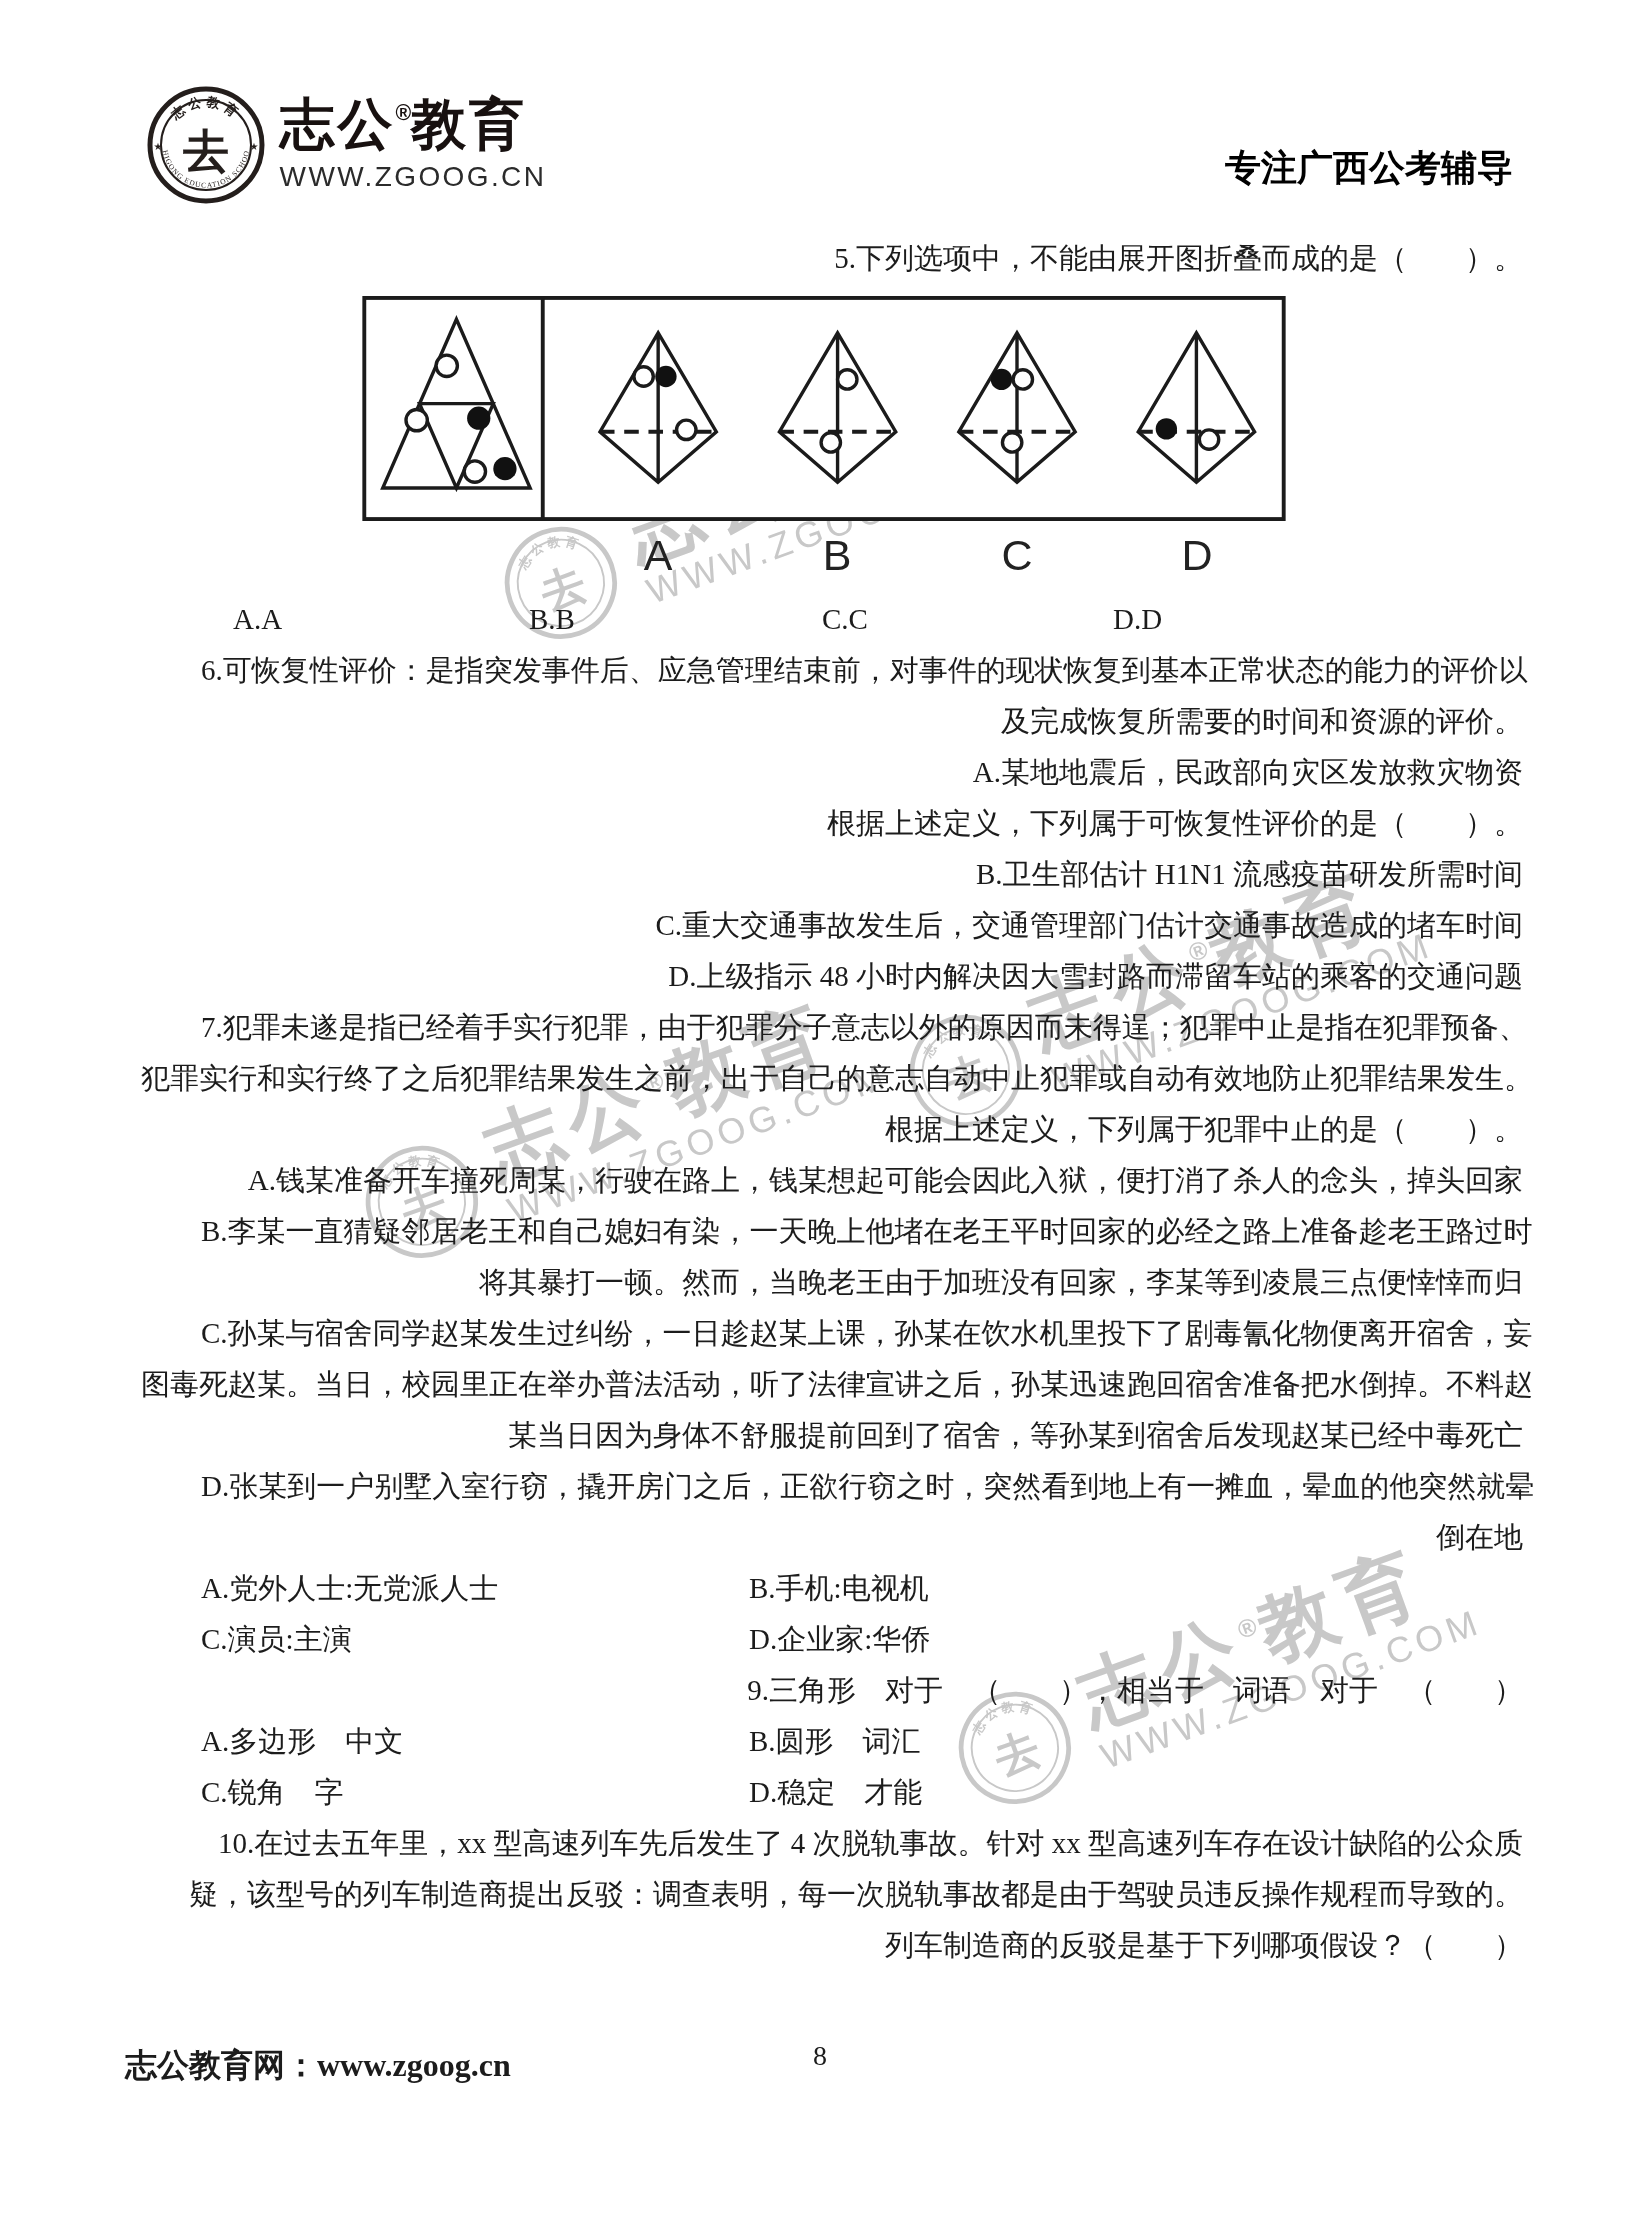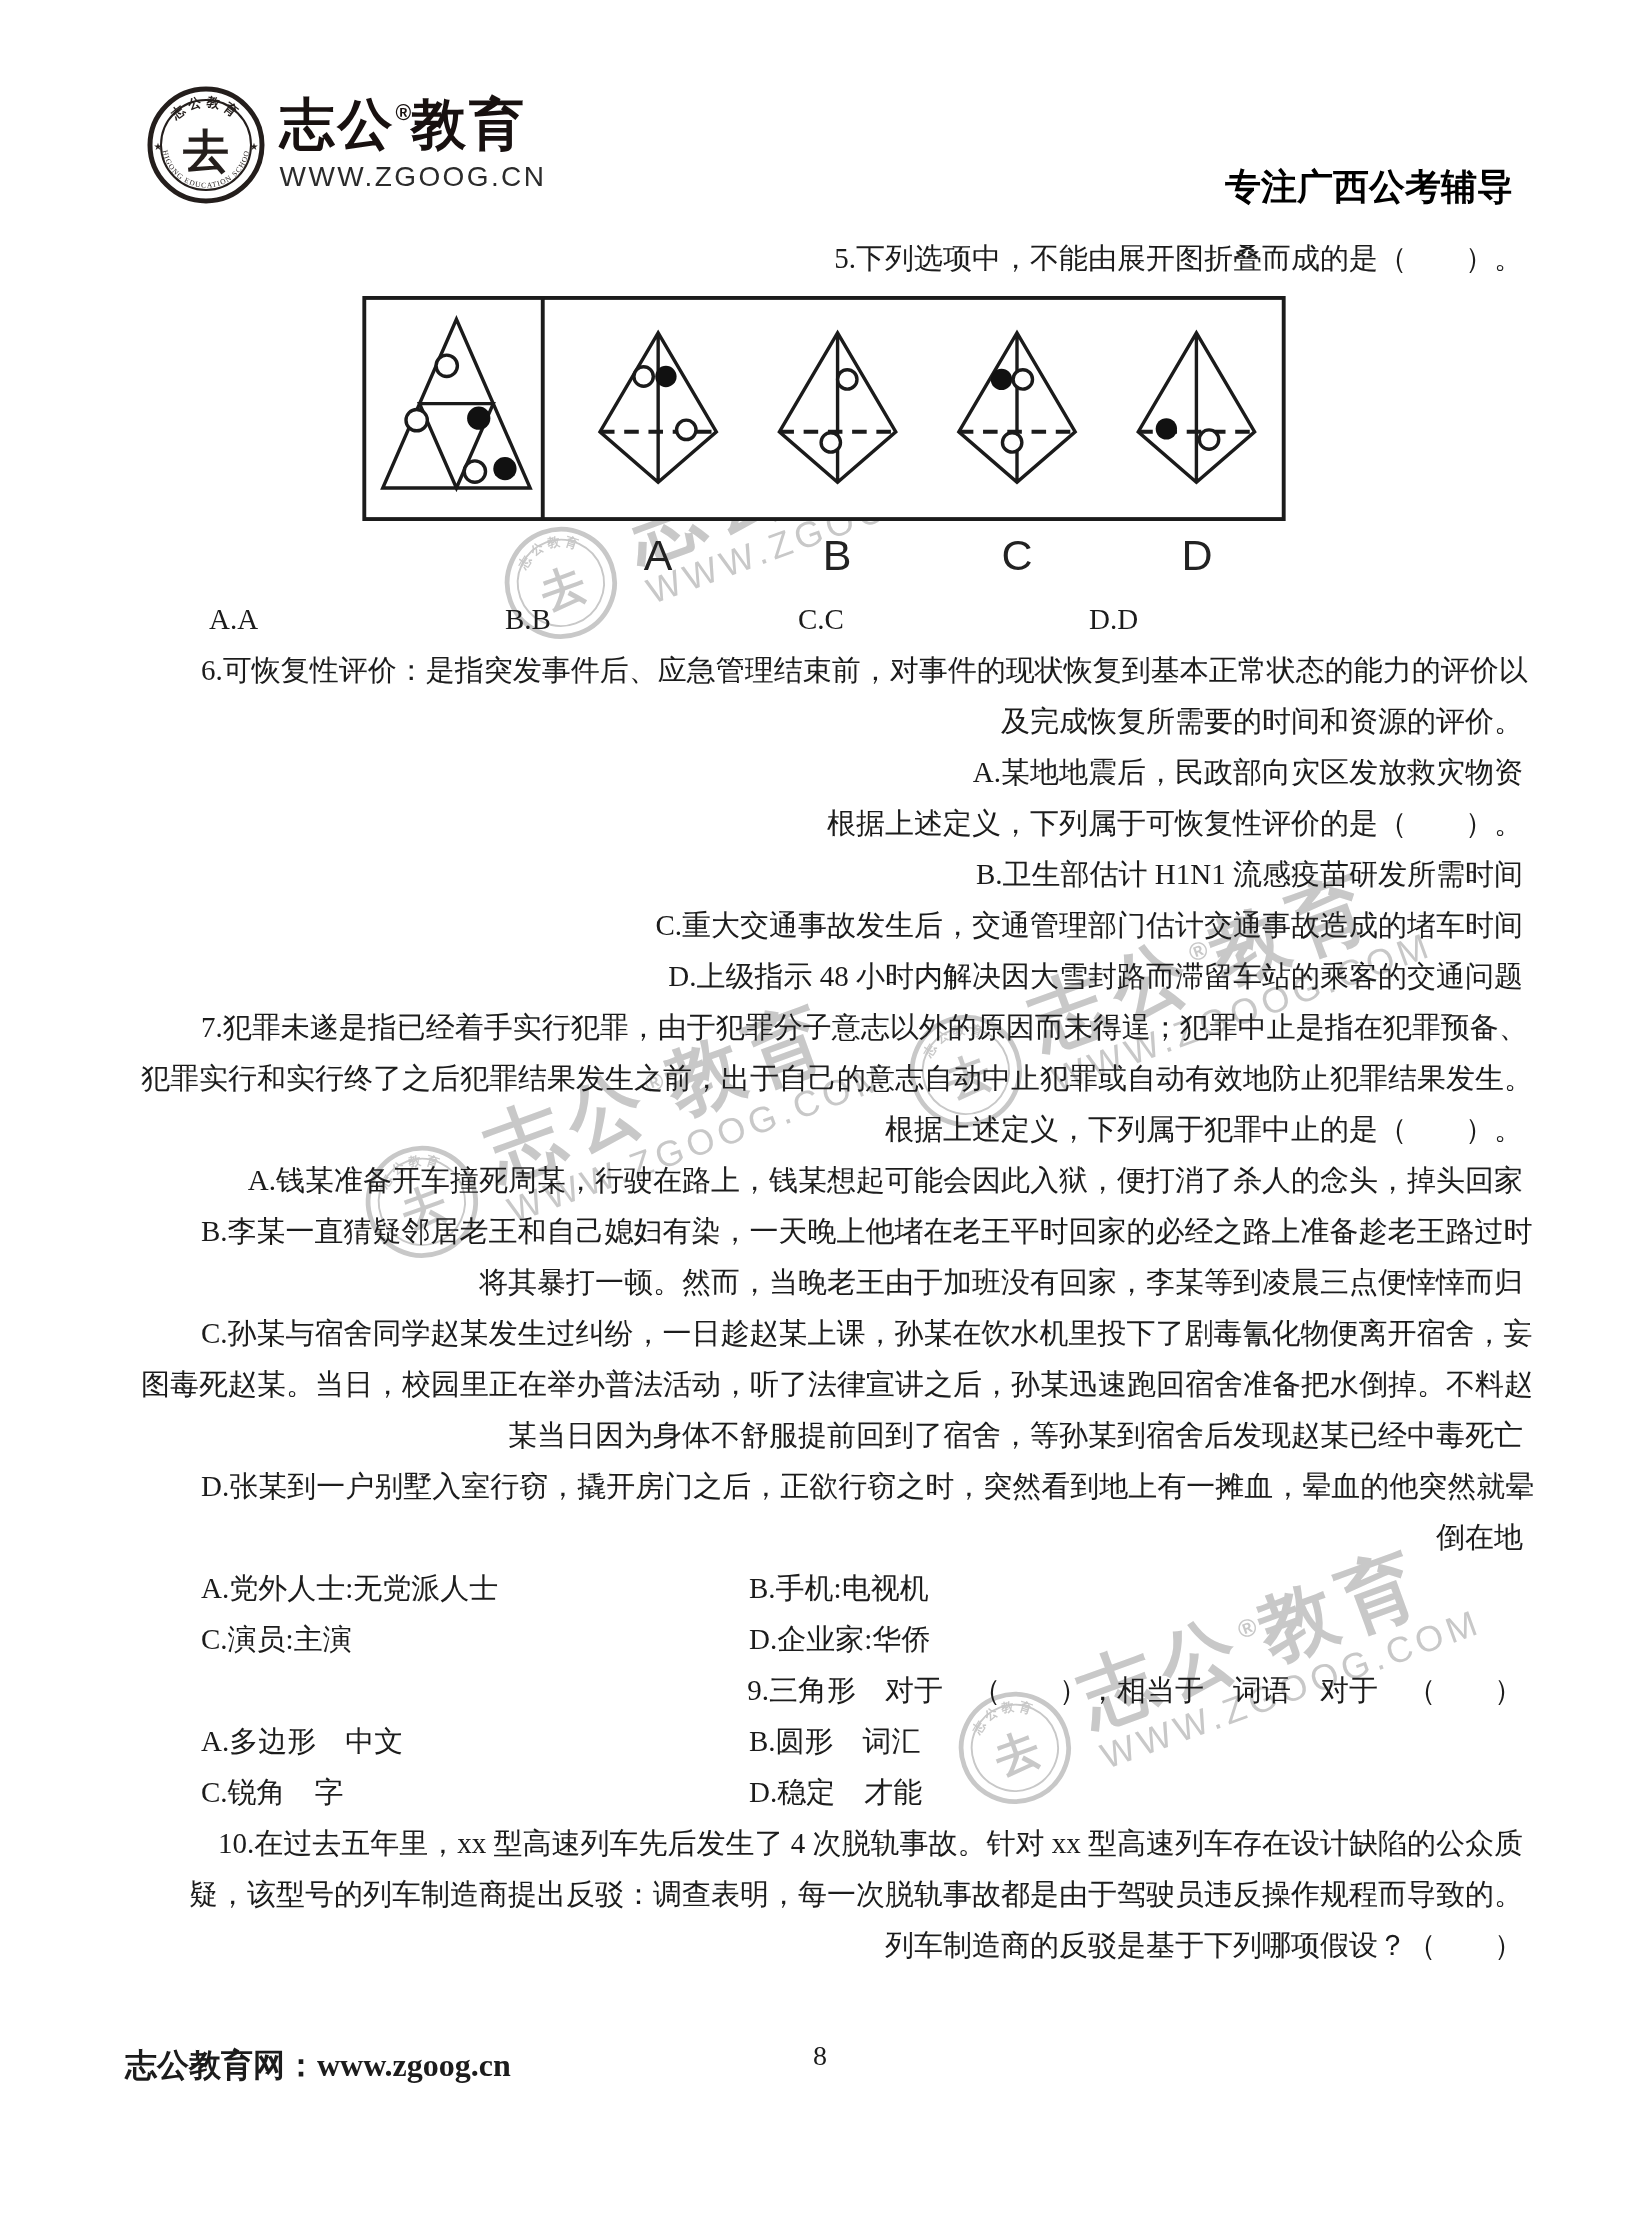--- a/index.html
+++ b/index.html
@@ -9,21 +9,21 @@
     font-family:"Liberation Serif","DejaVu Serif",serif; color:#1c1c1c;
   }
   
   .header-logo { position:absolute; left:146px; top:85px; display:flex; align-items:center; gap:13.6px; z-index:2; }
   .seal-svg { width:120px; height:120px; color:#241e1c; flex:none; }
   .brand-line { font-family:"Liberation Sans","DejaVu Sans",sans-serif; font-weight:bold; font-size:55px;
     letter-spacing:2.9px; color:#181110; line-height:1; white-space:nowrap; }
   .brand-reg { font-size:21.3px; vertical-align:23px; letter-spacing:0; }
   .brand-url { font-family:"Liberation Sans","DejaVu Sans",sans-serif; font-size:28px; letter-spacing:2.4px;
     color:#2b2b2b; margin-top:8.7px; white-space:nowrap; }
-  .tagline { position:absolute; right:138px; top:163px; font-size:36px; font-weight:bold; color:#000; z-index:2; white-space:nowrap; }
+  .tagline { position:absolute; right:138px; top:144px; font-size:36px; font-weight:bold; color:#000; z-index:2; white-space:nowrap; }
 
   
   .wm { position:absolute; display:flex; align-items:center; gap:21.3px; color:#c8c8c8;
         transform:rotate(-20deg); transform-origin:left center; z-index:0; }
   .wm-seal { width:115px; height:115px; flex:none; }
   .wm-brand { font-family:"Liberation Sans","DejaVu Sans",sans-serif; font-weight:bold; font-size:76px;
     letter-spacing:9.7px; line-height:1; white-space:nowrap; }
   .wm-reg { font-size:25px; vertical-align:29px; letter-spacing:1.9px; }
   .wm-url { font-family:"Liberation Sans","DejaVu Sans",sans-serif; font-size:36px; letter-spacing:4.9px;
     margin-top:1.9px; white-space:nowrap; }
@@ -31,21 +31,21 @@
   
   .content { position:absolute; left:141px; top:233px; width:1382px; z-index:1; font-size:29px; }
   .ln { height:51px; line-height:51px; white-space:nowrap;text-align:right; }
   .ind { padding-left:60px; }
 
   
   .figwrap { position:relative; margin:11.6px 0 5.8px 221px; width:924px; height:293px; }
   .figlabels span { position:absolute; top:235px; transform:translateX(-50%);
     font-family:"Liberation Sans","DejaVu Sans",sans-serif; font-size:43px; color:#222; }
   .ansrow { height:51px; line-height:51px; white-space:nowrap; }
-  .ansrow .a1 { margin-left:68px; display:inline-block; width:296px; }
+  .ansrow .a1 { margin-left:92px; display:inline-block; width:296px; }
   .ansrow .a2 { display:inline-block; width:293px; }
   .ansrow .a3 { display:inline-block; width:291px; }
 
   
   .tworow { height:51px; line-height:51px; white-space:nowrap; }
   .tworow .c1 { display:inline-block; padding-left:60px; width:548px; }
 
   
   .footer-site { position:absolute; left:125px; top:2044px; font-size:32px; font-weight:bold; z-index:1; white-space:nowrap; }
   .footer-page { position:absolute; left:813px; top:2040px; font-size:28px; z-index:1; }

